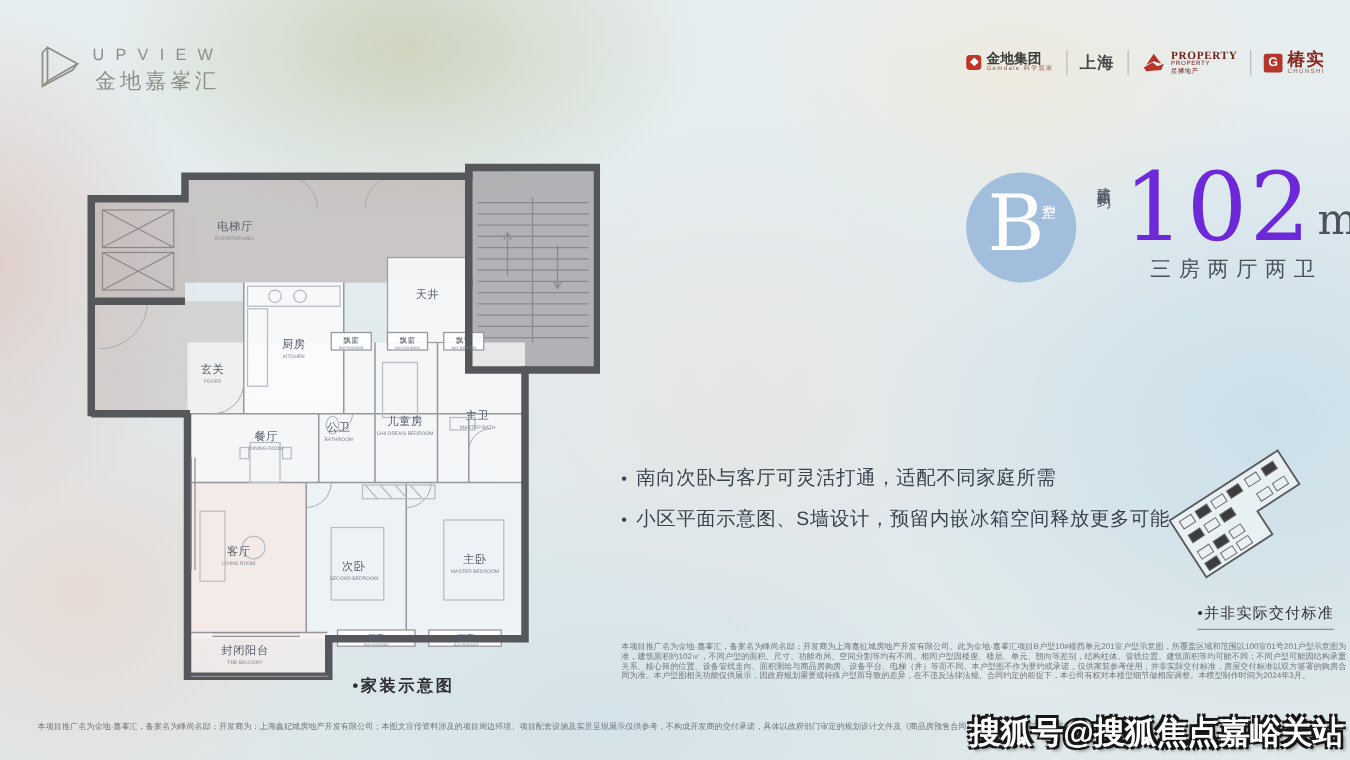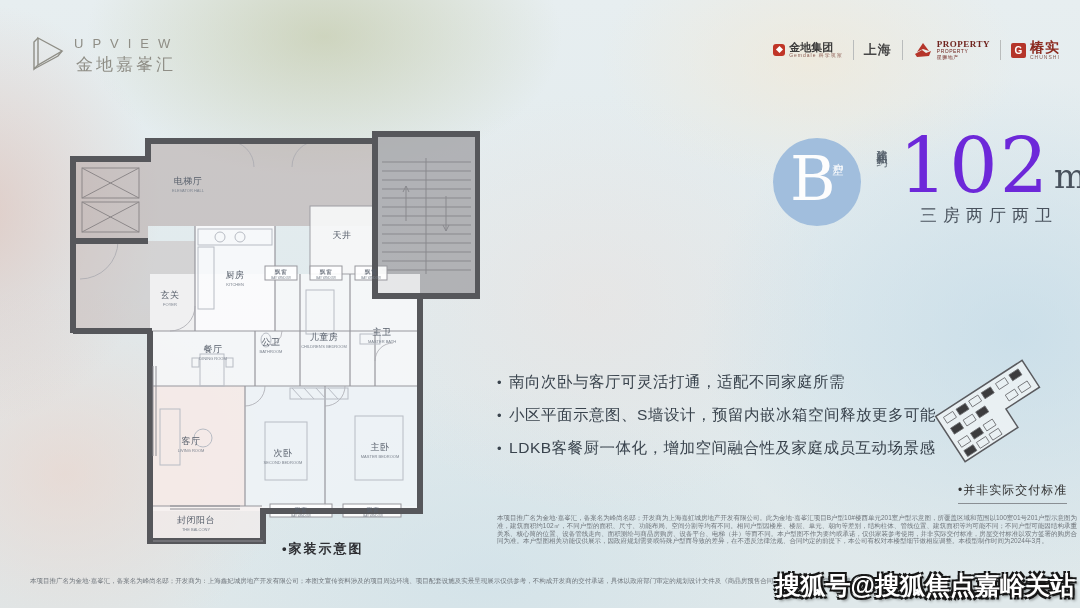--- a/index.html
+++ b/index.html
@@ -240,21 +240,20 @@
 <div class="area-row">
   <div class="area-prefix">建筑面积约</div>
   <div class="area-num">102</div>
   <div class="area-unit"><span>m</span></div>
 </div>
 <div class="layout-text">三房两厅两卫</div>
 
 <ul class="features">
   <li>南向次卧与客厅可灵活打通，适配不同家庭所需</li>
   <li>小区平面示意图、S墙设计，预留内嵌冰箱空间释放更多可能</li>
-  <li>LDKB客餐厨一体化，增加空间融合性及家庭成员互动场景感</li>
 </ul>
 
 <svg class="siteplan" viewBox="0 0 154 122">
   <g transform="rotate(-33 77 50)">
     <path d="M25,12 H128 V44 H88 V66 H25 Z" fill="#f6f8f8" fill-opacity="0.65" stroke="#5a5b5f" stroke-width="1.5"></path>
     <g stroke="#6a6b6f" stroke-width="0.8">
       <rect x="31" y="17" width="11" height="7" fill="none"></rect>
       <rect x="46" y="17" width="11" height="7" fill="#3c3c3e"></rect>
       <rect x="61" y="17" width="11" height="7" fill="none"></rect>
       <rect x="76" y="17" width="11" height="7" fill="#3c3c3e"></rect>

